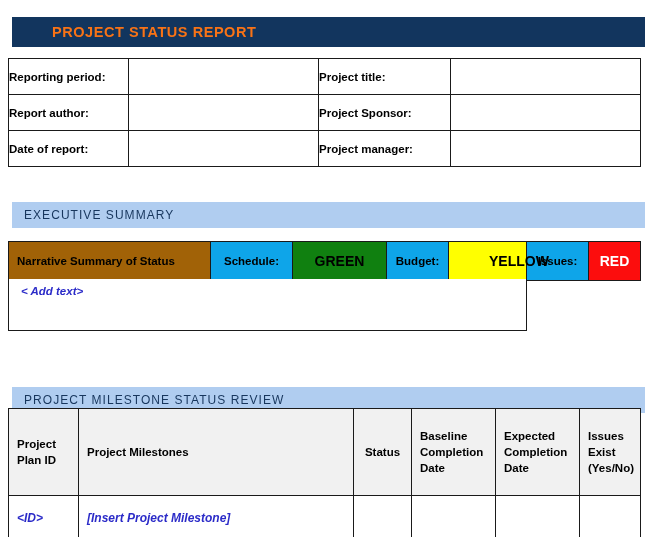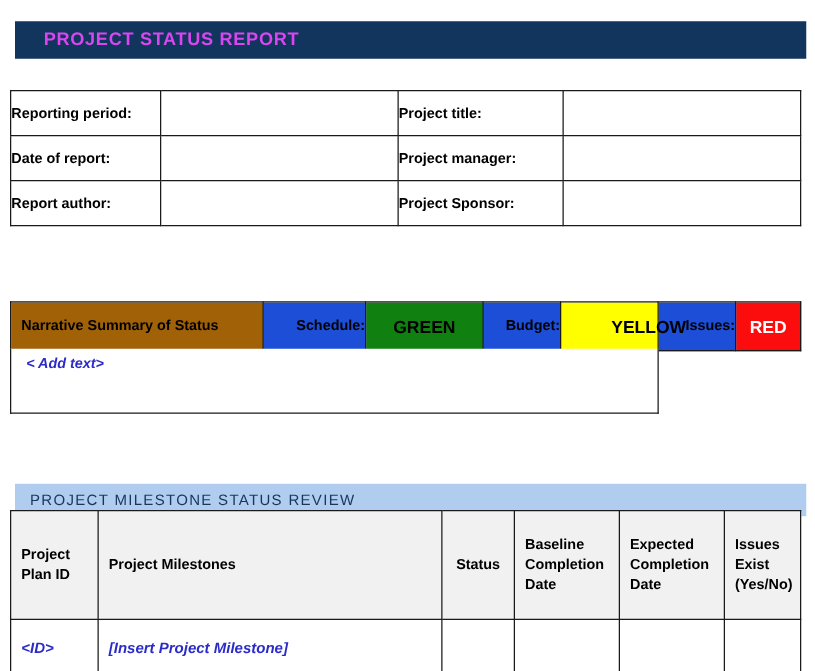--- a/index.html
+++ b/index.html
@@ -28,26 +28,27 @@
     position: absolute;
     left: 12px;
     top: 17px;
     width: 633px;
     height: 30px;
     background: #12355e;
     display: flex;
     align-items: center;
   }
   .title-bar .title-text {
-    color: #d946ef;
+    color: #f97316;
     font-size: 14.5px;
     font-weight: bold;
     letter-spacing: 0.55px;
     padding-left: 23px;
     font-family: "Liberation Sans", sans-serif;
+    margin-left: 17px;
   }
 
   
   table.grid {
     border-collapse: collapse;
     table-layout: fixed;
     background: #ffffff;
   }
   table.grid td {
     border: 1px solid #1a1a1a;
@@ -62,21 +63,21 @@
     padding-left: 8px;
   }
   td.value {
     background: #ffffff;
   }
 
   
   .info-table {
     position: absolute;
     left: 8px;
-    top: 72px;
+    top: 58px;
     width: 632px;
   }
   .info-table td {
     height: 35px;
   }
 
   
   .section-bar {
     position: absolute;
     left: 12px;
@@ -107,22 +108,22 @@
     height: 38px;
     text-align: center;
   }
   .exec-table td.narrative {
     text-align: left;
     padding-left: 8px;
     background: #a16207;
     font-size: 11.5px;
   }
   .exec-table td.kicker {
-    background: #1d4ed8;
-    text-align: right;
+    background: #0ea5e9;
+    text-align: center;
     font-size: 11.5px;
   }
   .exec-table td.status {
     font-size: 14px;
     font-weight: bold;
   }
   .exec-table td.st-green  { background: #108010; color: #000000; }
   .exec-table td.st-yellow { background: #ffff00; color: #000000; padding-left: 40px; }
   .exec-table td.st-red    { background: #fc0d0d; color: #ffffff; }
 
@@ -197,34 +198,37 @@
       <col style="width:190px">
     </colgroup>
     <tbody>
       <tr>
         <td class="label">Reporting period:</td>
         <td class="value"></td>
         <td class="label">Project title:</td>
         <td class="value"></td>
       </tr>
       <tr>
+        <td class="label">Report author:</td>
+        <td class="value"></td>
+        <td class="label">Project Sponsor:</td>
+        <td class="value"></td>
+      </tr>
+      <tr>
         <td class="label">Date of report:</td>
         <td class="value"></td>
         <td class="label">Project manager:</td>
-        <td class="value"></td>
-      </tr>
-      <tr>
-        <td class="label">Report author:</td>
-        <td class="value"></td>
-        <td class="label">Project Sponsor:</td>
         <td class="value"></td>
       </tr>
     </tbody>
   </table>
 
+  <div class="section-bar" id="exec-bar">
+    <span class="section-text">EXECUTIVE SUMMARY</span>
+  </div>
 
   <table class="grid exec-table">
     <colgroup>
       <col style="width:202px">
       <col style="width:82px">
       <col style="width:94px">
       <col style="width:62px">
       <col style="width:78px">
       <col style="width:62px">
       <col style="width:52px">

